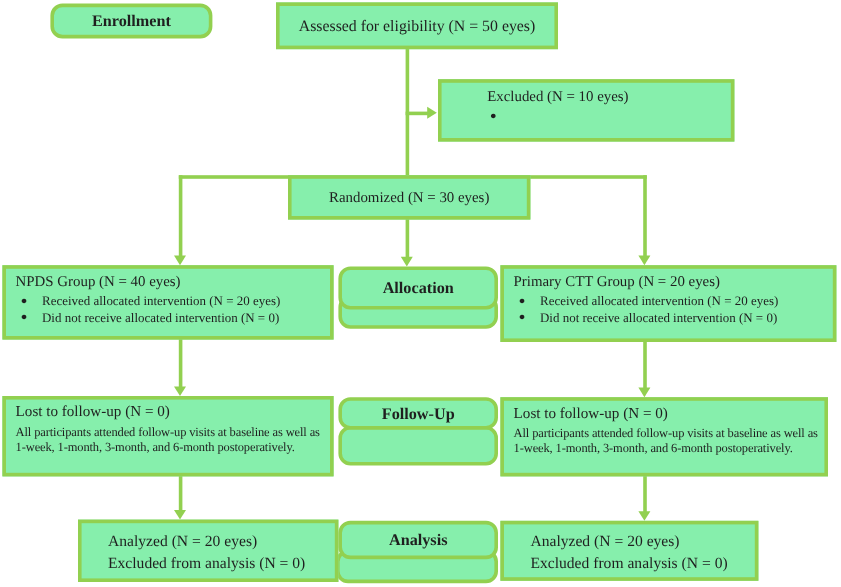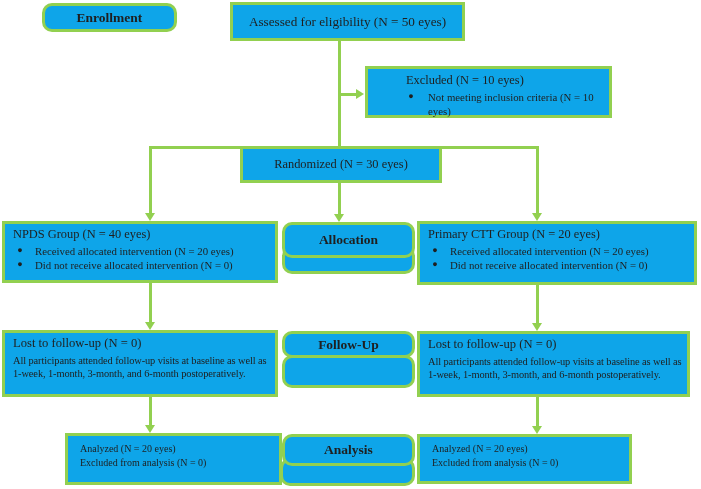--- a/index.html
+++ b/index.html
@@ -9,41 +9,41 @@
   }
   *{margin:0;padding:0;box-sizing:border-box;}
   html,body{background:var(--bg);}
   body{
     width:701px;height:489px;position:relative;overflow:hidden;
     font-family:"Liberation Serif","DejaVu Serif",serif;
     color:var(--ink);
   }
   .canvas{position:absolute;left:0;top:0;width:701px;height:489px;}
   .box{
-    position:absolute;background:#0ea5e9;
+    position:absolute;background:#86efac;
     border:3px solid var(--green);
   }
   .rounded{border-radius:10px;}
   .stage{
     display:flex;align-items:center;justify-content:center;
     font-weight:bold;font-size:13.5px;
   }
   .center-text{
     display:flex;align-items:center;justify-content:center;
     text-align:center;
   }
   .fs-lg{font-size:13.2px;}
   .fs-md{font-size:12.4px;}
   .btitle{font-size:12.4px;line-height:1.25;padding:3px 8px 1px 8px;}
   .btitle.wide-pad{padding:4px 12px 1px 12px;}
   .bullet{display:flex;font-size:10.8px;line-height:1.3;}
   .bullet .dot{flex:0 0 auto;width:34px;text-align:center;font-size:9px;padding-top:1px;}
   .bullet .dot.narrow{width:30px;}
   .note{font-size:10.4px;line-height:1.3;padding:1px 5px 0 8px;letter-spacing:-0.1px;}
-  .twolines{padding:6px 4px 0 12px;font-size:10px;line-height:1.4;}
+  .twolines{padding:6px 4px 0 22px;font-size:13px;line-height:1.4;}
   .line{position:absolute;background:var(--green);}
   .arr-d{
     position:absolute;width:0;height:0;
     border-left:5.5px solid transparent;border-right:5.5px solid transparent;
     border-top:8px solid var(--green);
   }
   .arr-r{
     position:absolute;width:0;height:0;
     border-top:5.5px solid transparent;border-bottom:5.5px solid transparent;
     border-left:8px solid var(--green);
@@ -85,21 +85,20 @@
   </div>
 
   <div class="box center-text fs-lg" style="left:230px;top:2px;width:235px;height:39px;">
     <span>Assessed for eligibility (N = 50 eyes)</span>
   </div>
 
   <div class="box" style="left:365px;top:66px;width:247px;height:52px;padding-left:26px;">
     <div class="btitle wide-pad">Excluded (N = 10 eyes)</div>
     <div class="bullet">
       <span class="dot">●</span>
-      <span>Not meeting inclusion criteria (N = 10 eyes)</span>
     </div>
   </div>
 
   <div class="box center-text fs-md" style="left:240px;top:146px;width:202px;height:37px;">
     <span>Randomized (N = 30 eyes)</span>
   </div>
 
   <div class="box" style="left:2px;top:221px;width:276px;height:62px;">
     <div class="btitle">NPDS Group (N = 40 eyes)</div>
     <div class="bullet">

